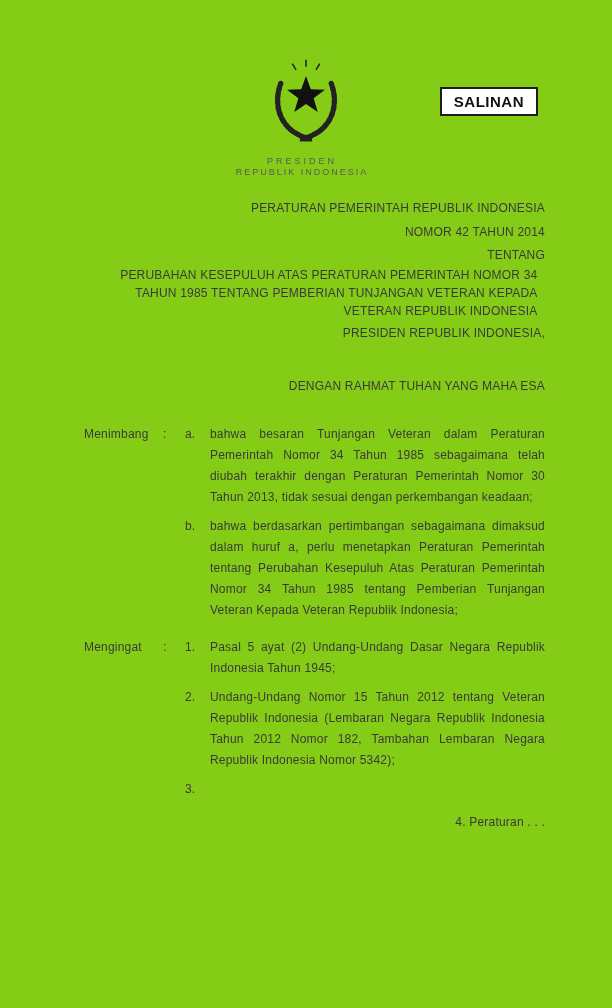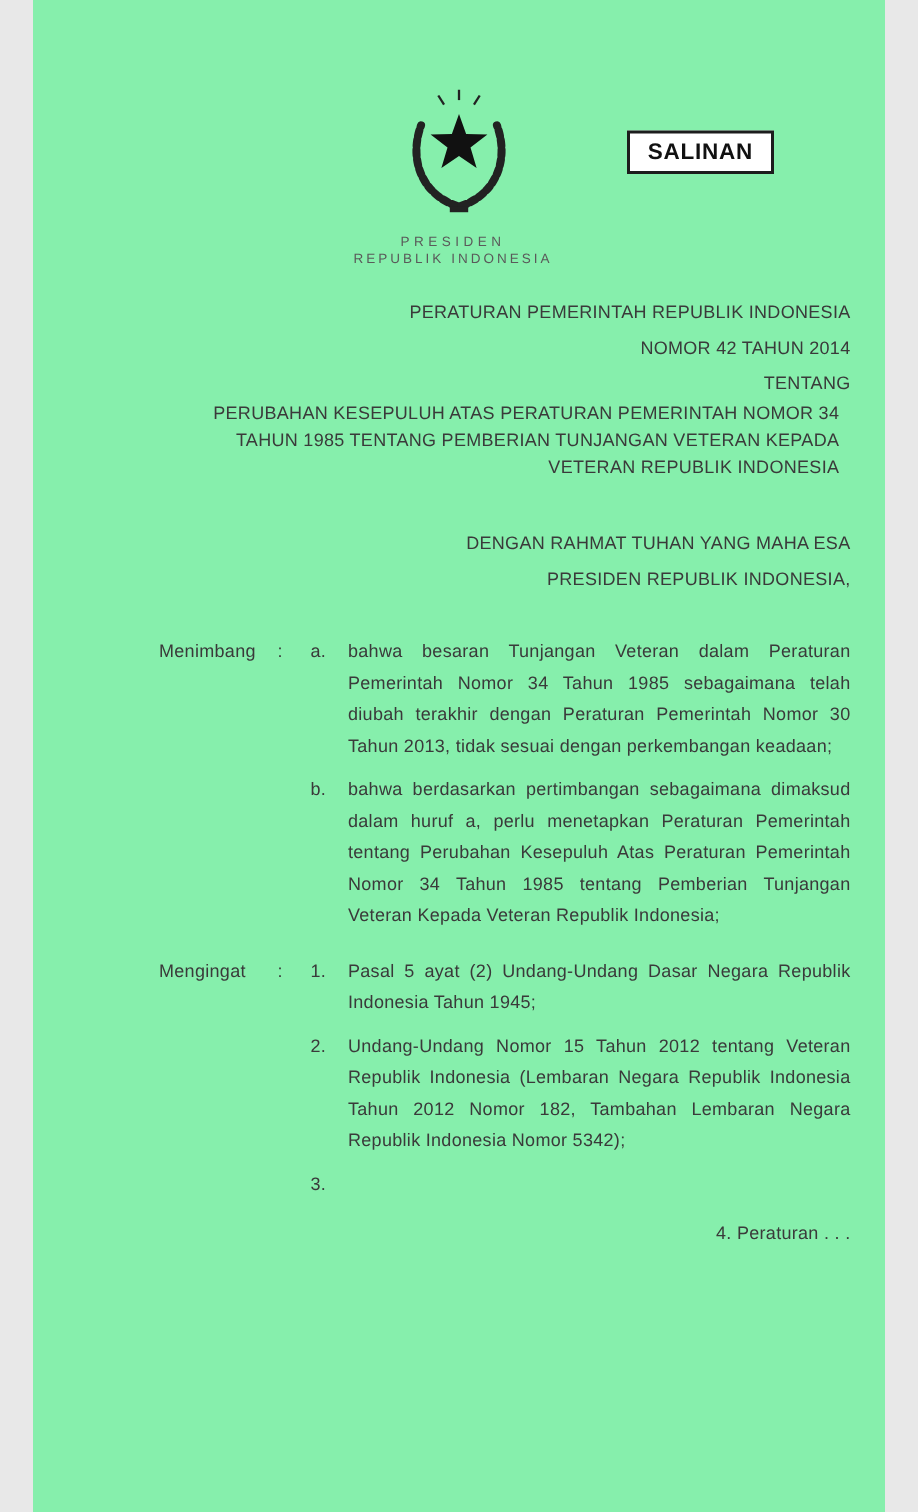--- a/index.html
+++ b/index.html
@@ -1,20 +1,20 @@
 <!DOCTYPE html>
 <html><head>
 <meta charset="utf-8">
 <style>
   html,body{margin:0;padding:0;background:#e8e8e8;}
   .page{
     position:relative;
-    width:568px;height:1008px;
+    width:612px;height:1008px;
     margin:0 auto;
-    background:#86efac;
+    background:#84cc16;
     font-family:"Liberation Sans", sans-serif;
     color:#3a3a3a;
     overflow:hidden;
   }
   
   .emblem-wrap{
     position:absolute;top:56px;left:0;right:0;
     display:flex;justify-content:center;
   }
   .salinan-box{
@@ -90,22 +90,22 @@
     <div class="lh2">REPUBLIK INDONESIA</div>
   </div>
 
   <div class="content">
 
     <div class="t-center title1">PERATURAN PEMERINTAH REPUBLIK INDONESIA</div>
     <div class="t-center title2">NOMOR 42 TAHUN 2014</div>
     <div class="t-center title3">TENTANG</div>
     <div class="t-center title-long">PERUBAHAN KESEPULUH ATAS PERATURAN PEMERINTAH NOMOR 34 TAHUN 1985 TENTANG PEMBERIAN TUNJANGAN VETERAN KEPADA VETERAN REPUBLIK INDONESIA</div>
 
+    <div class="t-center presiden-ri">PRESIDEN REPUBLIK INDONESIA,</div>
     <div class="t-center rahmat">DENGAN RAHMAT TUHAN YANG MAHA ESA</div>
-    <div class="t-center presiden-ri">PRESIDEN REPUBLIK INDONESIA,</div>
 
     <div class="clauses">
       <div class="clause-row">
         <span>Menimbang</span>
         <span>:</span>
         <span>a.</span>
         <div class="c-text">bahwa besaran Tunjangan Veteran dalam Peraturan Pemerintah Nomor 34 Tahun 1985 sebagaimana telah diubah terakhir dengan Peraturan Pemerintah Nomor 30 Tahun 2013, tidak sesuai dengan perkembangan keadaan;</div>
       </div>
       <div class="clause-row">
         <span></span>

